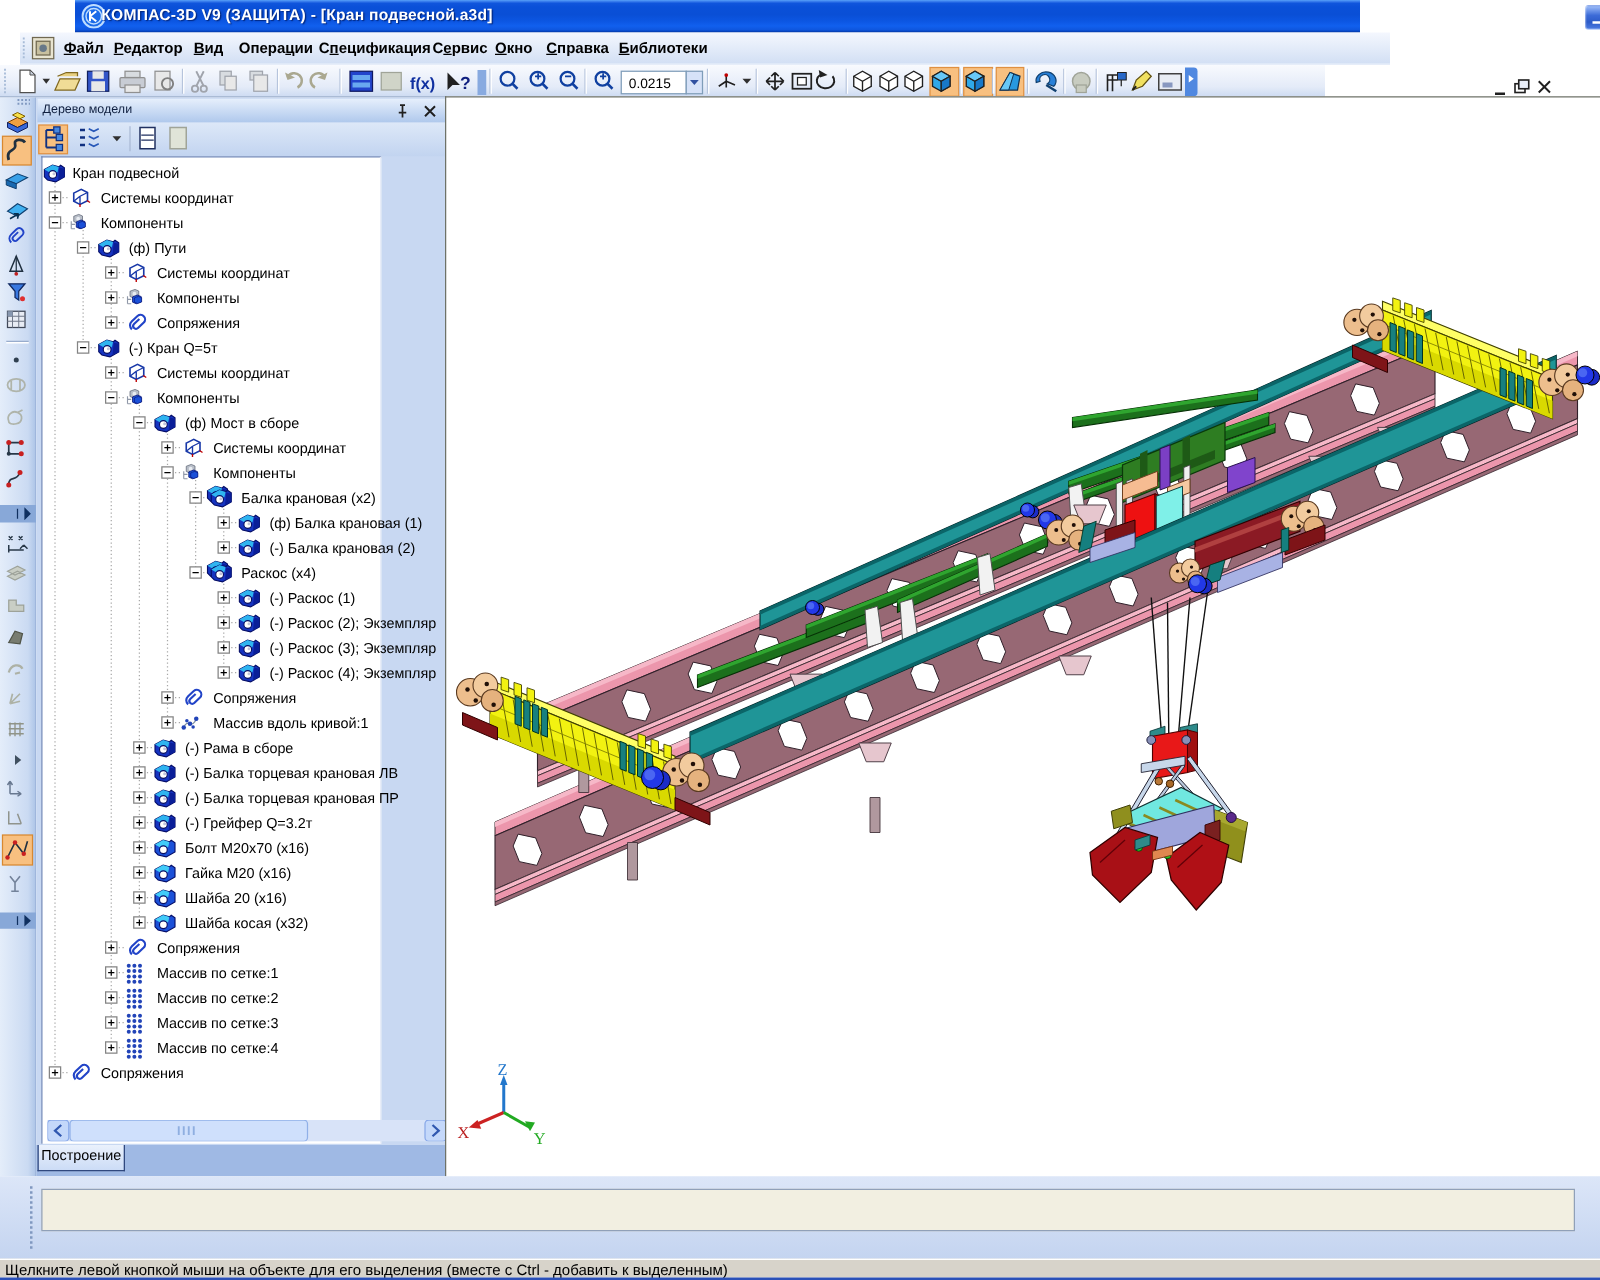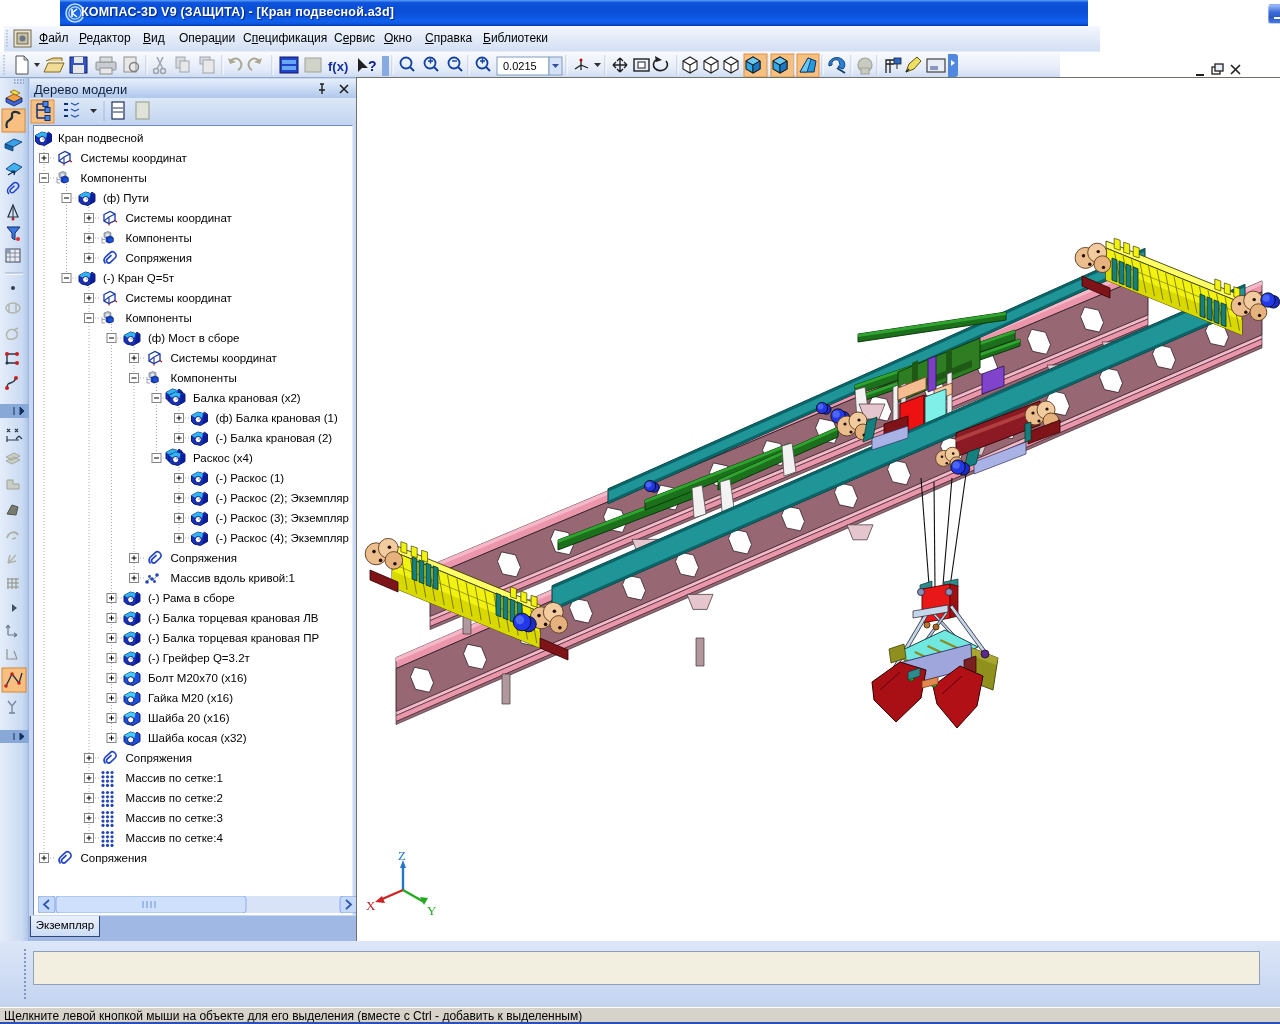--- a/index.html
+++ b/index.html
@@ -1,32 +1,32 @@
 <!DOCTYPE html>
 <html><head><meta charset="utf-8"><style>
 * { margin:0; padding:0; box-sizing:border-box; }
 body { width:1280px; height:1024px; overflow:hidden; font-family:"Liberation Sans",sans-serif; background:#FFFFFF; position:relative; }
 #title { position:absolute; left:16px; top:0; width:1028px; height:26px;
   background:linear-gradient(#58A2F8 0%,#3C80EE 4%,#1055DC 10%,#0A50D8 22%,#0A4FD6 45%,#0C56E2 65%,#1160EE 80%,#0E56DE 92%,#0234A0 100%);margin-left:44px; }
 #title .txt { position:absolute; left:21px; top:5px; color:#FFF; font-size:12.5px; font-weight:bold; letter-spacing:0.2px; text-shadow:1px 1px 1px #00247A; }
 .tbtn { position:absolute; top:4px; width:21px; height:20px; border-radius:3px; border:1px solid #FFFFFF66;
   background:linear-gradient(#9CBCF8,#3D6CD8 40%,#2C5BC8 70%,#4A7AE0); color:#FFF; font-size:12px; text-align:center; line-height:18px; font-weight:bold; }
-#menurow { position:absolute; left:4px; top:26px; width:1096px; height:26px;
-  background:linear-gradient(#F4F7FE,#E0E9F8 60%,#D2DFF4); border-bottom:1px solid #E6EDF9; }
+#menurow { position:absolute; left:16px; top:26px; width:1096px; height:26px;
+  background:linear-gradient(#F4F7FE,#E0E9F8 60%,#D2DFF4); border-bottom:1px solid #E6EDF9;font-weight:bold; }
 #menurow span.m { position:absolute; top:5px; font-size:12px; color:#000; }
 #toolrow { position:absolute; left:0; top:52px; width:1060px; height:26px;
   background:linear-gradient(#F8FAFE,#E4EBF8 70%,#CEDCF2); border-bottom:1px solid #93A8C8; }
 #leftstrip { position:absolute; left:0; top:78px; width:29px; height:863px;
   background:linear-gradient(90deg,#E4EDFA,#CADAF2 80%,#AFC6E8); border-right:1px solid #9FB6DC; }
 #treepanel { position:absolute; left:29px; top:78px; width:328px; height:838px; background:#C8D8F2; }
 #treehdr { position:absolute; left:1px; top:1px; width:326px; height:19px;
-  background:linear-gradient(#E6EFFC,#AFC8EC); font-size:13px; color:#102040; padding:3px 0 0 4px; }
+  background:linear-gradient(#E6EFFC,#AFC8EC); font-size:10px; color:#102040; padding:3px 0 0 4px; }
 #treetools { position:absolute; left:1px; top:20px; width:326px; height:27px;
   background:linear-gradient(#DDE8F8,#C2D4F0); }
-#treebody { position:absolute; left:4px; top:47px; width:320px; height:790px; background:#FFF;
+#treebody { position:absolute; left:4px; top:47px; width:272px; height:790px; background:#FFF;
   border-top:1px solid #7088B8; border-left:1px solid #7088B8; border-right:1px solid #E8EDF8; }
 #treescroll { position:absolute; left:4px; bottom:2px; width:319px; height:17px; background:#D8E3F8; }
 #tabrow { position:absolute; left:29px; top:916px; width:328px; height:25px; background:#9FB9E4; }
 #tab1 { position:absolute; left:1px; top:0px; width:70px; height:21px; background:linear-gradient(#EAF1FC,#CCDCF6);
   border:1px solid #30487E; border-top:none; font-size:11.5px; color:#000; text-align:center; padding-top:3px; }
 #canvas { position:absolute; left:356px; top:77px; width:924px; height:864px; background:#FFFFFF; border-top:1px solid #6E7268; border-left:1px solid #6E7268; }
 #propbar { position:absolute; left:0px; top:941px; width:1280px; height:66px; background:linear-gradient(#DCE6F8,#C4D4F0); }
 #propbox { position:absolute; left:33px; top:10px; width:1227px; height:34px; background:#F2EFE1;
   border:1px solid #90A0B8; }
 #status { position:absolute; left:0; top:1007px; width:1280px; height:15px; background:#D7D3CA;
@@ -605,21 +605,21 @@
         <path d="M11,4 l-5,4.5 5,4.5" fill="none" stroke="#3058B0" stroke-width="1.8"></path>
         <rect x="302" y="0" width="17" height="17" rx="3" fill="#C4D8FA" stroke="#88A8E8"></rect>
         <path d="M308,4 l5,4.5 -5,4.5" fill="none" stroke="#3058B0" stroke-width="1.8"></path>
         <rect x="18" y="0" width="190" height="17" rx="3" fill="#CFE0FC" stroke="#90B0E8"></rect>
         <path d="M105,5 v7 M109,5 v7 M113,5 v7 M117,5 v7" stroke="#8FAFE0" stroke-width="1.5"></path>
       </svg>
     </div>
   </div>
 </div>
 <div id="tabrow">
-    <div id="tab1">Экземпляр</div>
+    <div id="tab1">Построение</div>
   </div>
 <div id="canvas">
   <svg width="923" height="863" viewBox="357 78 923 863">
     <polygon points="430.0,565.6 1148.0,264.0 1148.0,275.0 430.0,576.6" fill="#EC96AC" stroke="#3A2A30" stroke-width="0.8"></polygon>
 <polygon points="430.0,565.6 1148.0,264.0 1148.0,268.0 430.0,569.6" fill="#F6B8C8"></polygon>
 <polygon points="430.0,576.6 1148.0,275.0 1148.0,315.0 430.0,616.6" fill="#976874" stroke="#30202A" stroke-width="0.9"></polygon>
 <polygon points="444.5,583.7 448.5,574.2 462.5,577.2 467.5,589.7 463.5,599.2 449.5,596.2" fill="#FFFFFF" stroke="#30202A" stroke-width="0.8"></polygon>
 <polygon points="497.5,561.4 501.5,551.9 515.5,554.9 520.5,567.4 516.5,576.9 502.5,573.9" fill="#FFFFFF" stroke="#30202A" stroke-width="0.8"></polygon>
 <polygon points="550.5,539.2 554.5,529.7 568.5,532.7 573.5,545.2 569.5,554.7 555.5,551.7" fill="#FFFFFF" stroke="#30202A" stroke-width="0.8"></polygon>
 <polygon points="603.5,516.9 607.5,507.4 621.5,510.4 626.5,522.9 622.5,532.4 608.5,529.4" fill="#FFFFFF" stroke="#30202A" stroke-width="0.8"></polygon>

